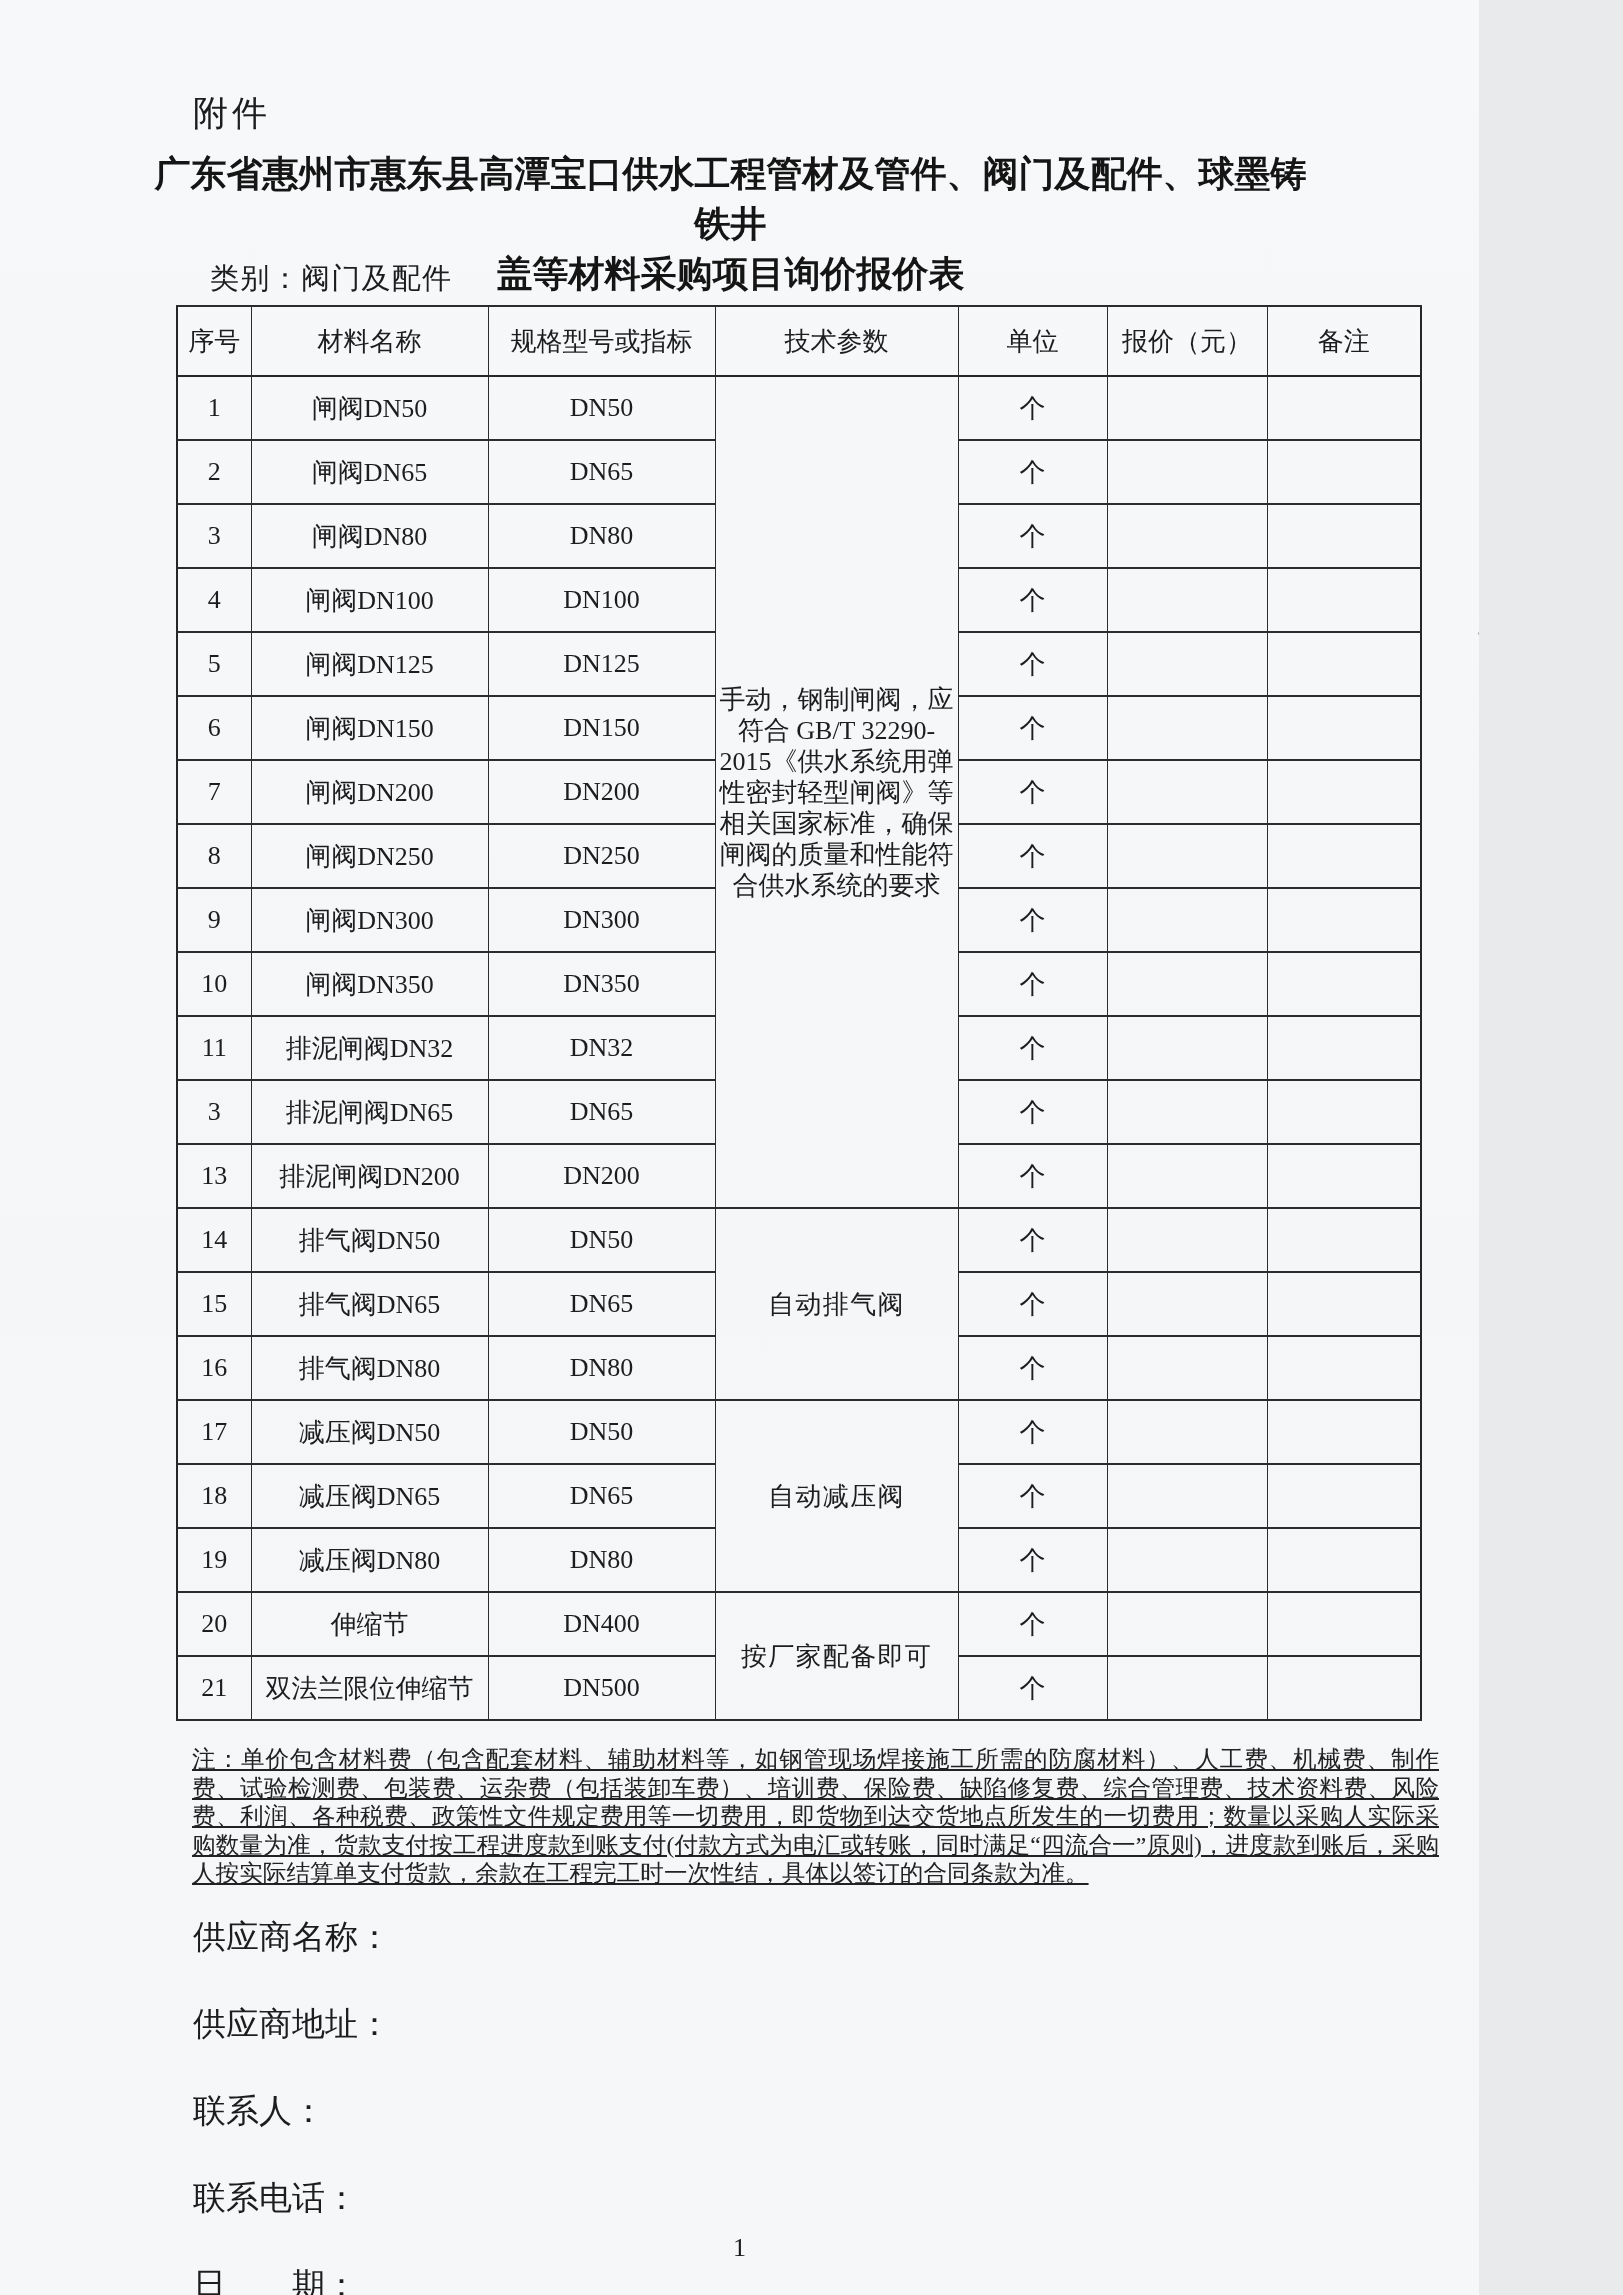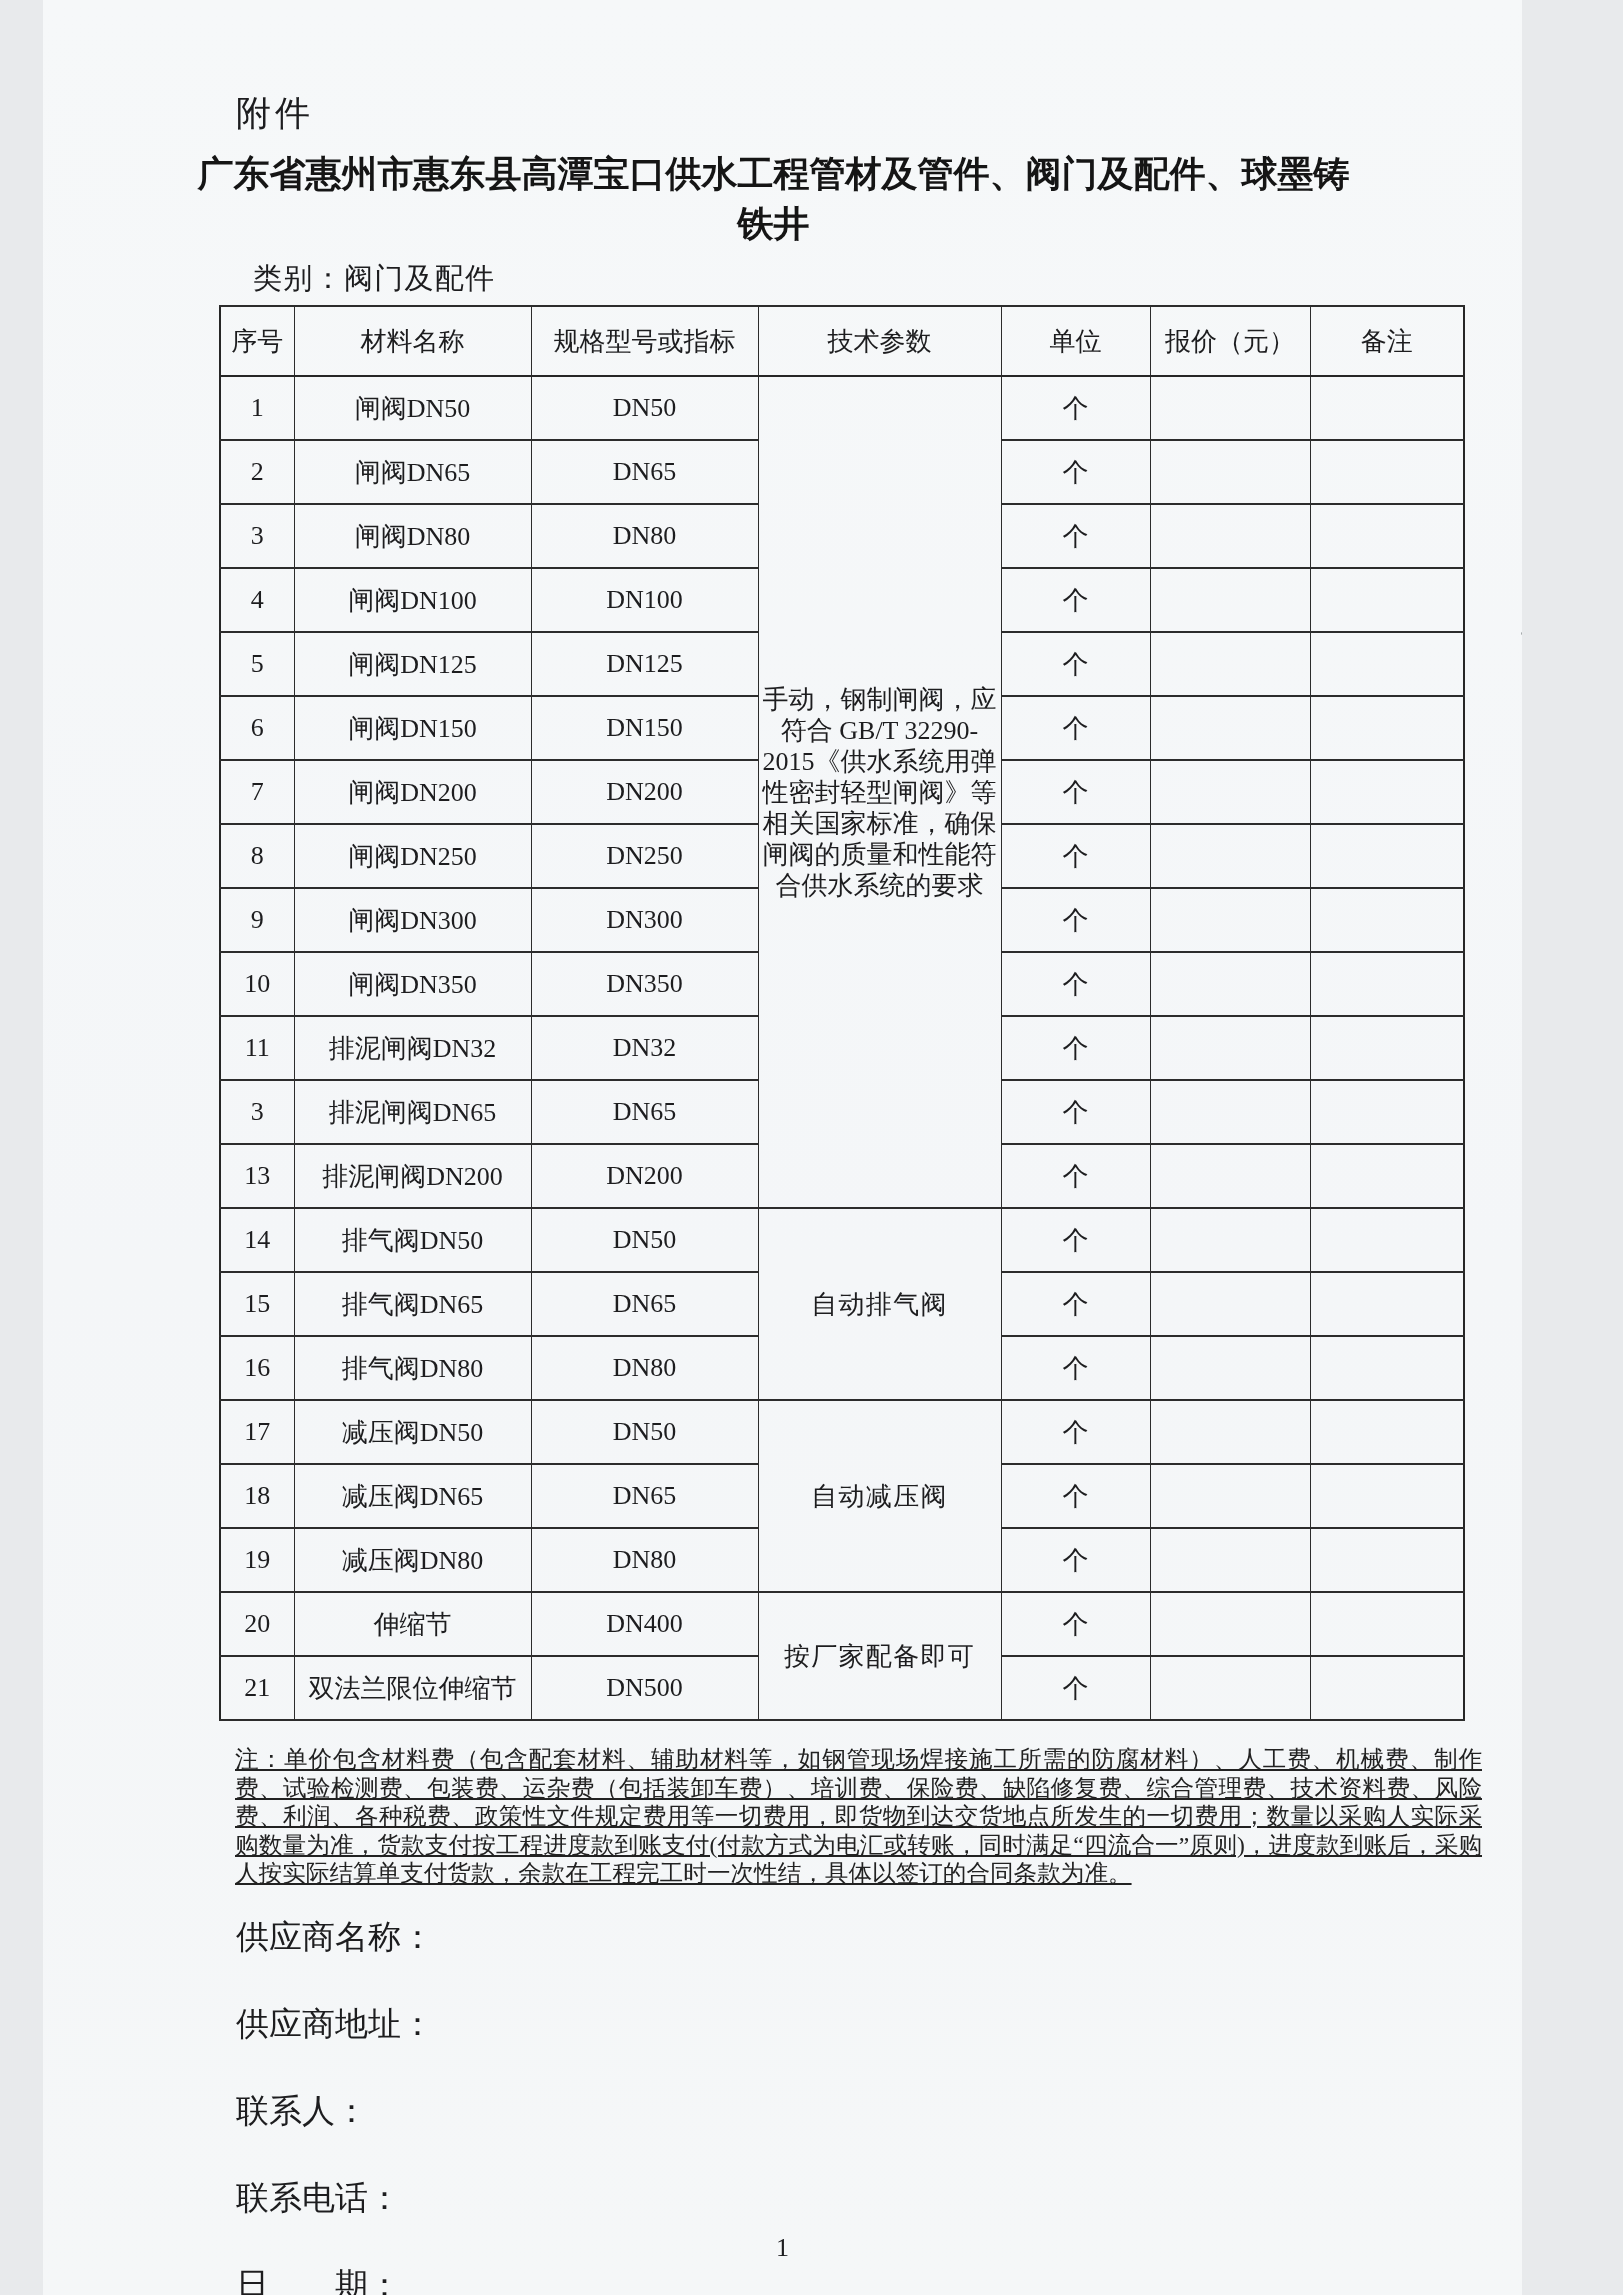--- a/index.html
+++ b/index.html
@@ -3,21 +3,20 @@
 <meta charset="utf-8">
 <style>
   html,body{margin:0;padding:0;background:#e8eaec;}
   .page{
     position:relative;
     width:1479px;height:2295px;
     background:#f5f7f8;
     font-family:"Liberation Serif","DejaVu Serif",serif;
     color:#1d1d1f;
     overflow:hidden;
-    margin-left:43px;
   }
   
   .page::before{
     content:"";position:absolute;inset:0;
     background:linear-gradient(180deg,#f6f8f9 0%,#f4f6f8 55%,#f5f7f8 100%);
     pointer-events:none;
   }
   .attachment{
     position:absolute;left:193px;top:90px;
     font-size:35px;letter-spacing:3.9px;
@@ -93,20 +92,21 @@
 </style>
 </head>
 <body>
 
 <div class="page">
 
   <div class="attachment">附件</div>
 
   <div class="doc-title">
     <span>广东省惠州市惠东县高潭宝口供水工程管材及管件、阀门及配件、球墨铸铁井</span><br>
+    <span>盖等材料采购项目询价报价表</span>
   </div>
 
   <div class="category">类别：阀门及配件</div>
 
   <table class="quote">
     <colgroup>
       <col style="width:74px">
         <col style="width:237px">
         <col style="width:227px">
       <col style="width:243px">

